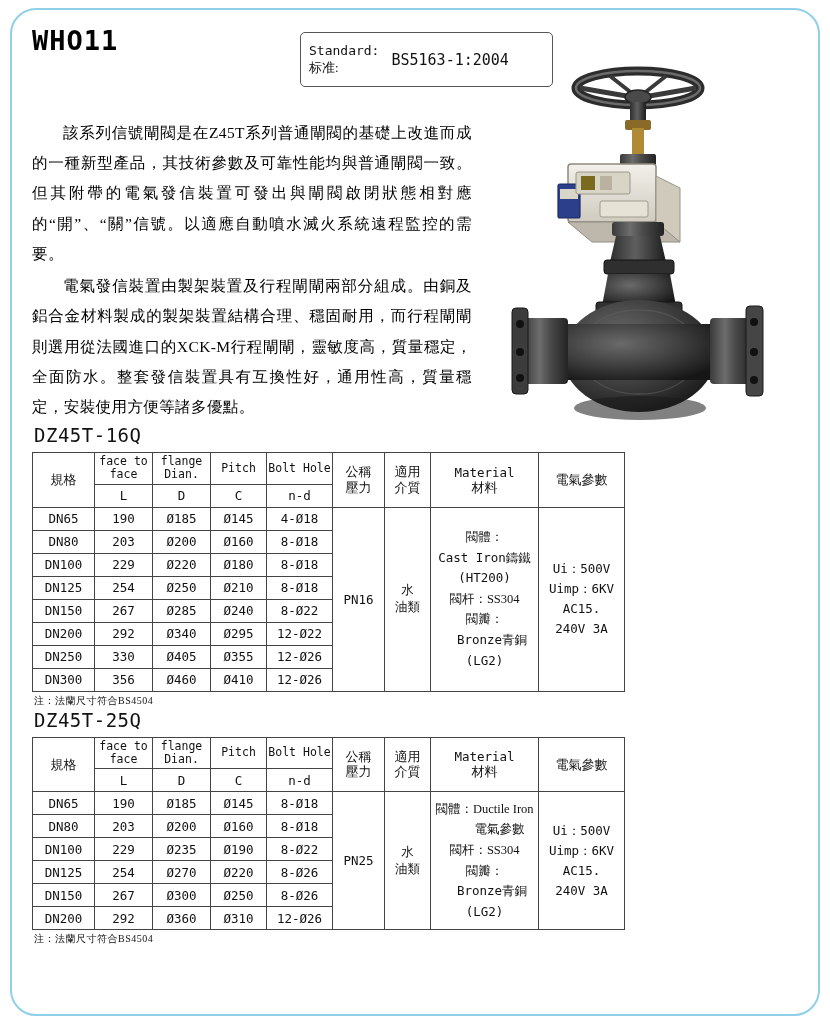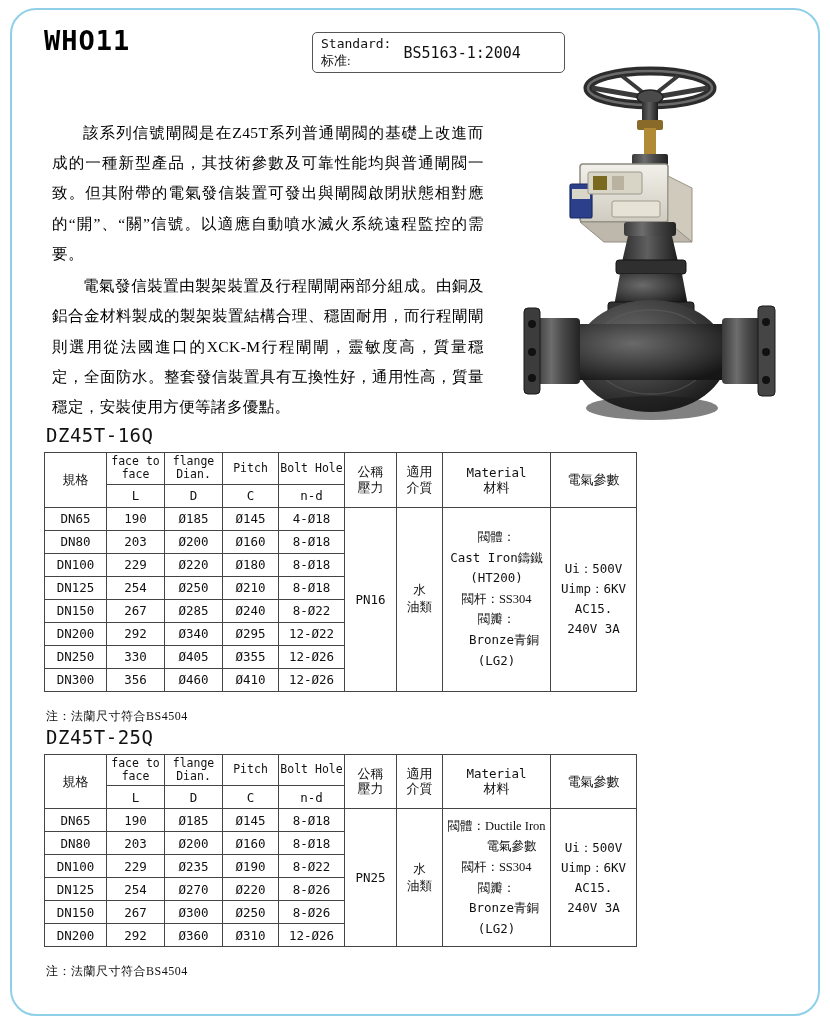--- a/index.html
+++ b/index.html
@@ -21,21 +21,21 @@
     left: 10px;
     top: 8px;
     width: 810px;
     height: 1008px;
     border: 2px solid #8fd0e8;
     border-radius: 26px;
     background: #fff;
   }
   .content {
     position: absolute;
-    left: 44px;
+    left: 32px;
     top: 26px;
     width: 740px;
   }
 
   
   .header {
     position: relative;
     height: 70px;
   }
   .title-main {
@@ -50,21 +50,21 @@
     font-size: 16px;
     margin-top: 4px;
     letter-spacing: 0.5px;
     color: #000;
   }
   .standard-box {
     position: absolute;
     left: 268px;
     top: 6px;
     width: 253px;
-    height: 41px;
+    height: 55px;
     border: 1px solid #555;
     border-radius: 5px;
     display: flex;
     align-items: center;
     padding: 0 8px;
     font-family: "DejaVu Sans Mono", monospace;
     font-size: 13px;
   }
   .standard-labels {
     line-height: 1.25;
@@ -81,21 +81,21 @@
   
   .body-text {
     width: 440px;
     margin-top: 22px;
     font-size: 15.5px;
     line-height: 1.95;
     letter-spacing: 0.4px;
     text-align: justify;
     color: #000;
   }
-  .body-text p { margin: 0 0 2px 8px; text-indent: 2em; }
+  .body-text p { margin: 0 0 2px 0; text-indent: 2em; }
 
   
   .product-image {
     position: absolute;
     right: -8px;
     top: 30px;
     width: 300px;
     height: 390px;
   }
 
@@ -130,22 +130,22 @@
     line-height: 1.65;
     font-size: 12.5px;
   }
   .elec-cell {
     text-align: left;
     padding-left: 12px;
     line-height: 1.6;
     font-size: 12.5px;
   }
   .note {
-    font-size: 12px;
-    margin: 16px 0 0 2px;
+    font-size: 10px;
+    margin: 2px 0 0 2px;
     letter-spacing: 0.5px;
   }
   .col-spec { width: 62px; }
   .col-ftf { width: 58px; }
   .col-fld { width: 58px; }
   .col-pit { width: 56px; }
   .col-blt { width: 66px; }
   .col-pn  { width: 52px; }
   .col-med { width: 46px; }
   .col-mat { width: 108px; }

